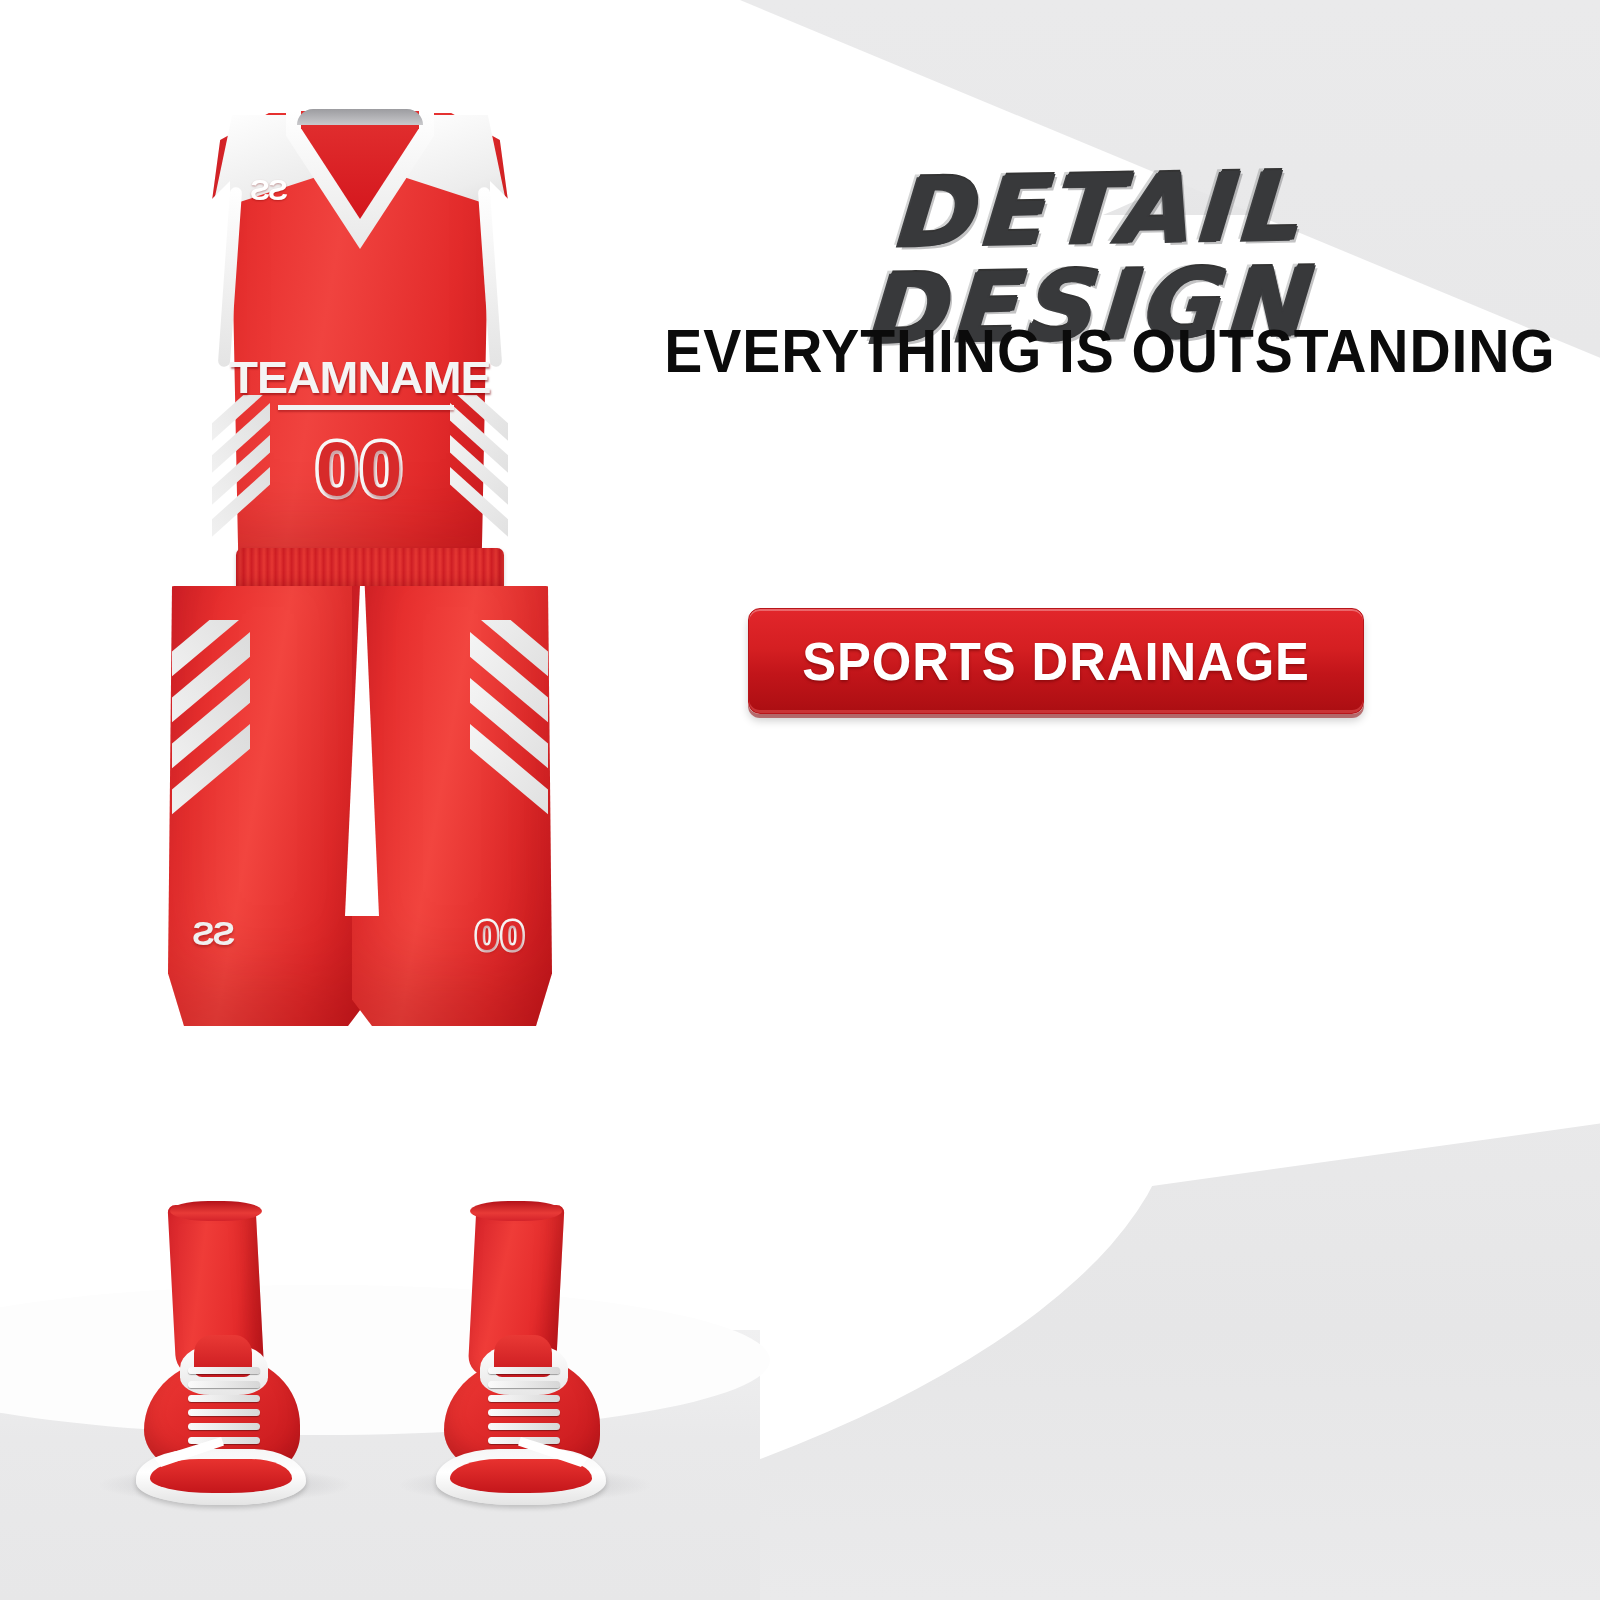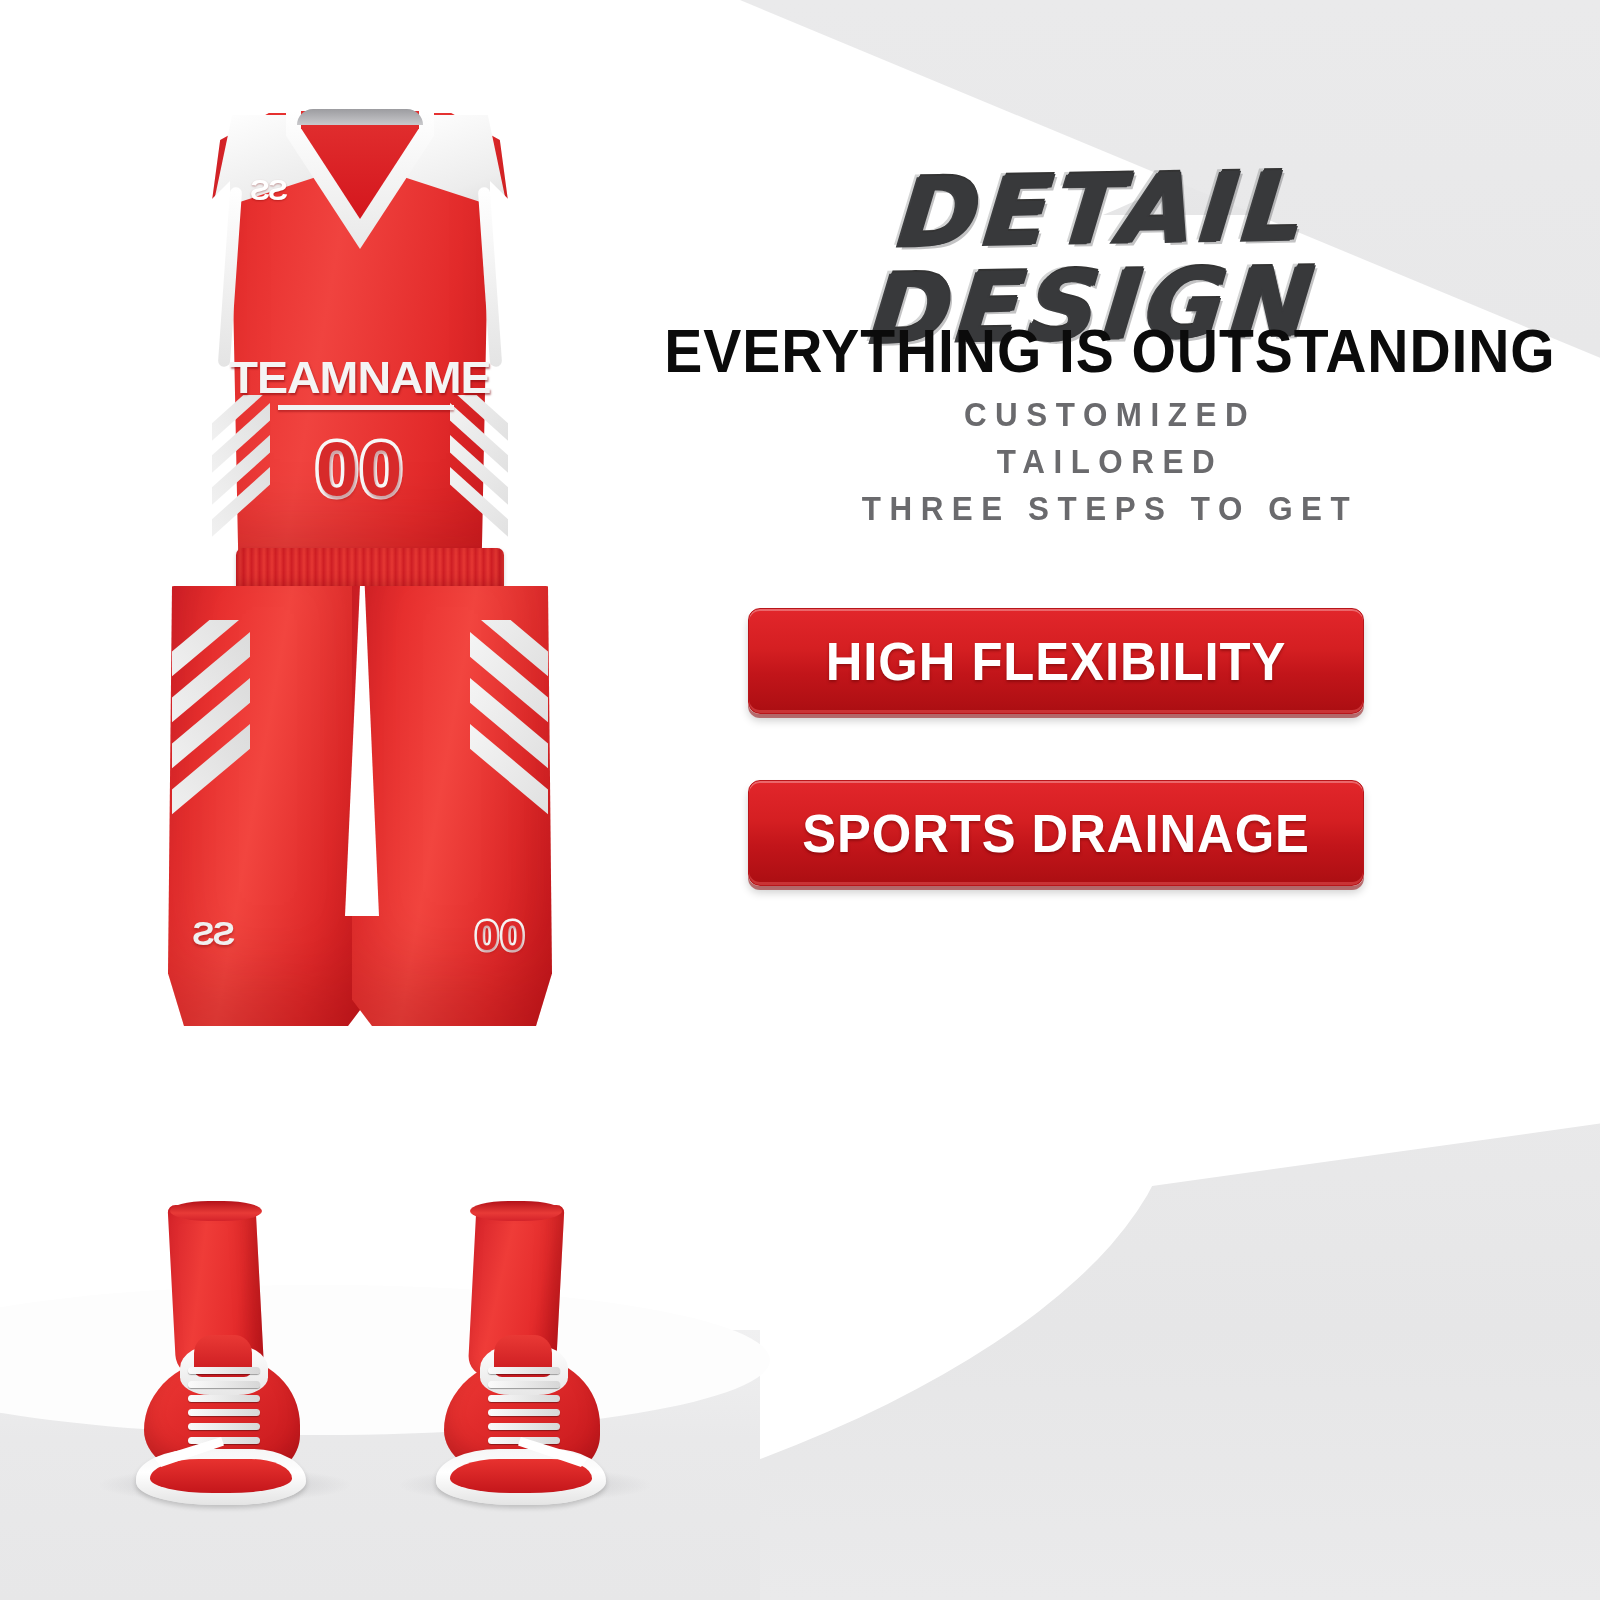--- a/index.html
+++ b/index.html
@@ -417,34 +417,23 @@
     </div>
   </div>
 </div>
 
 <div class="panel">
 
   <div class="title">DETAIL DESIGN</div>
 
   <div class="subtitle">EVERYTHING IS OUTSTANDING</div>
 
-  <div class="taglines">
-    <div class="tagline">CUSTOMIZED</div>
-    <div class="tagline">TAILORED</div>
-    <div class="tagline">THREE STEPS TO GET</div>
-  </div>
 
   <div class="features">
 
-    <div class="feature-row">
-      <div class="pill">
-        <span class="pill-label">HIGH FLEXIBILITY</span>
-      </div>
-
-    </div>
 
 
 
     <div class="feature-row">
       <div class="pill">
         <span class="pill-label">SPORTS DRAINAGE</span>
       </div>
 
     </div>
 

